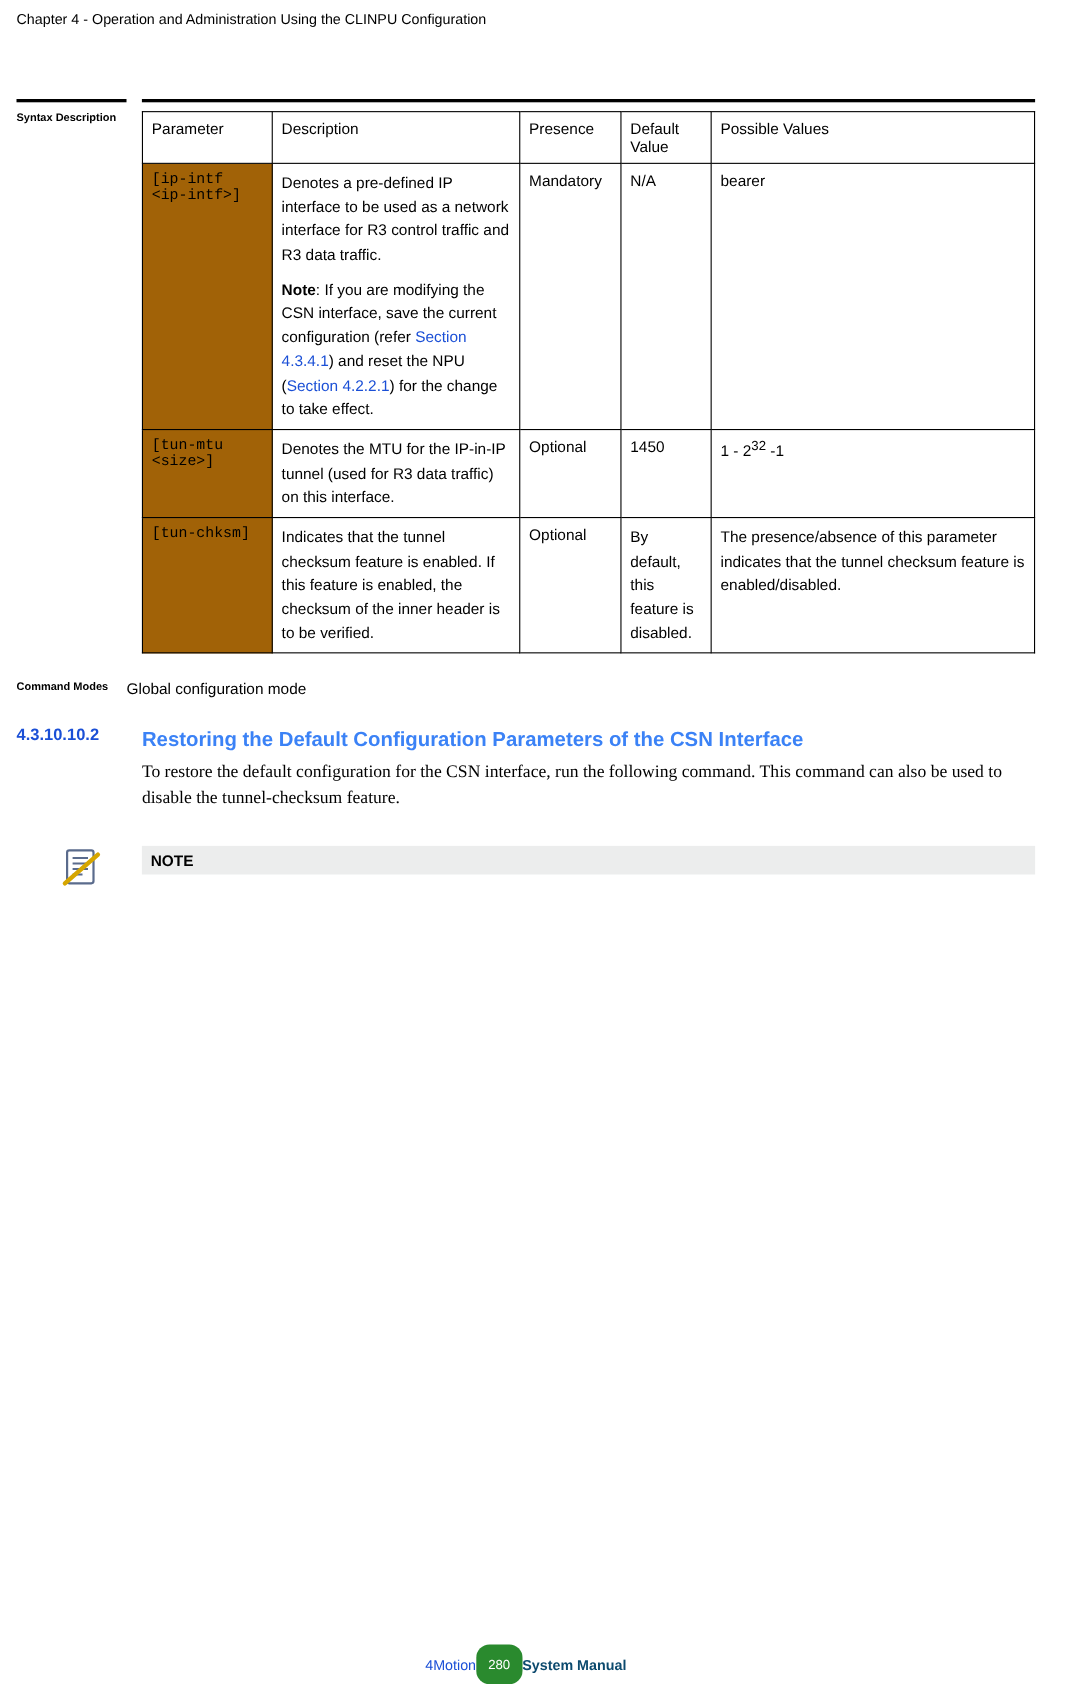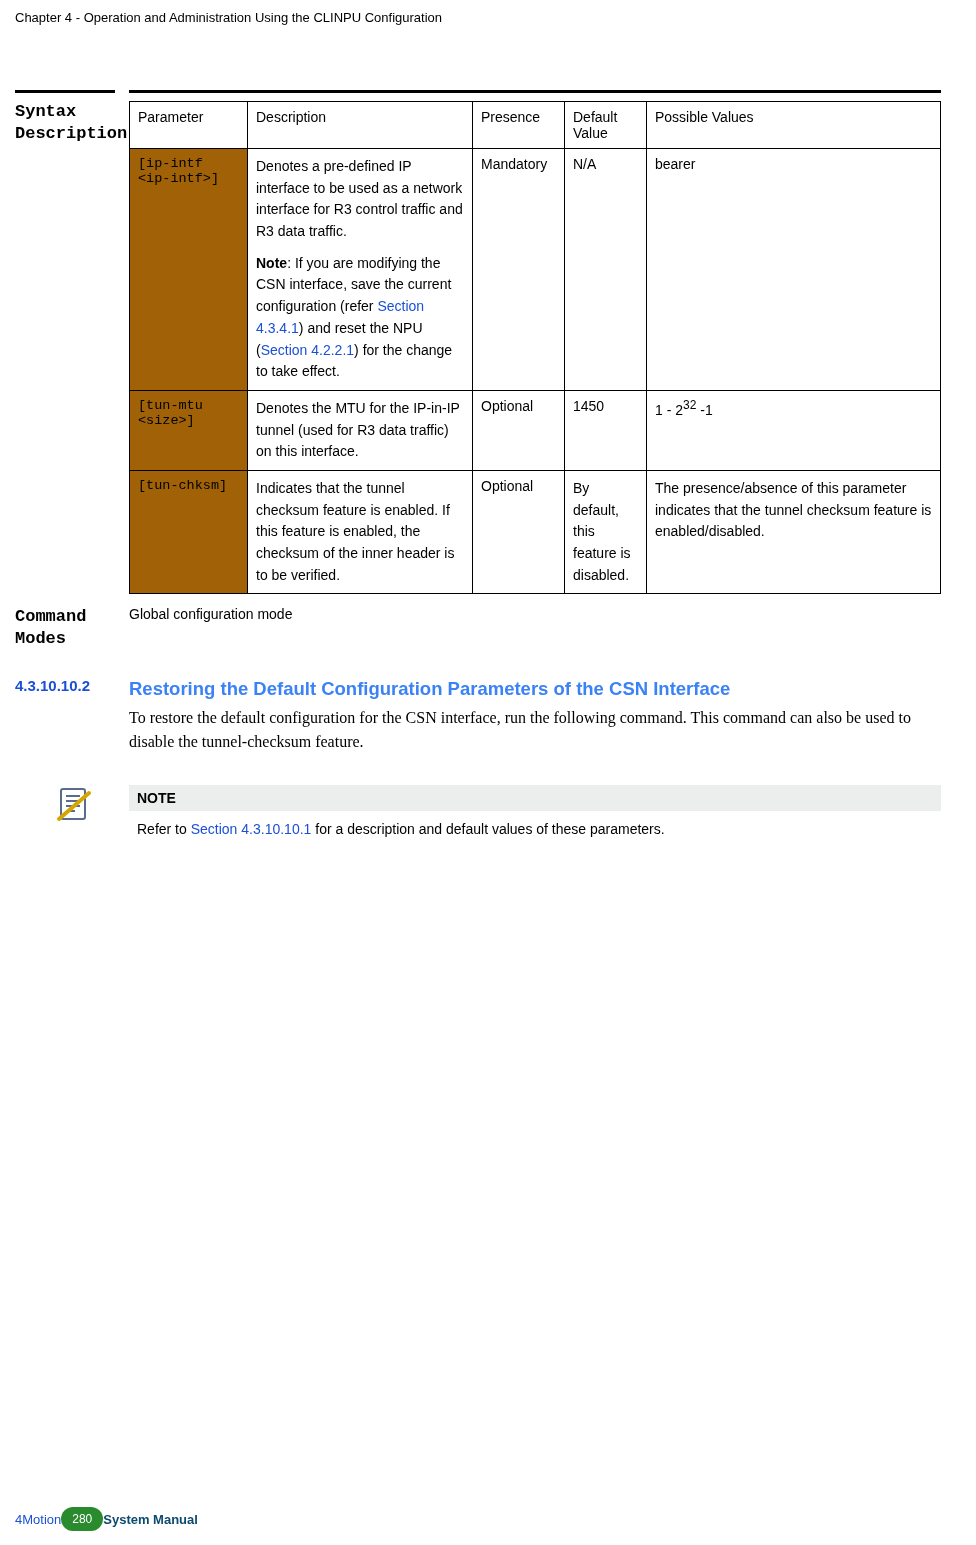--- a/index.html
+++ b/index.html
@@ -20,23 +20,22 @@
     padding: 0 0 65px 0;
   }
   .content-wrap {
     display: flex;
     gap: 14px;
   }
   .left-col { width: 100px; flex: 0 0 100px; }
   .right-col { flex: 1; min-width: 0; }
   .side-label {
     font-weight: bold;
-    font-size: 17px;
+    font-size: 10px;
     line-height: 1.3;
-    font-family: Liberation Mono, monospace;
   }
   .rule-top {
     border-top: 3px solid #000;
     margin-bottom: 8px;
   }
   table.param {
     width: 100%;
     border-collapse: collapse;
     font-size: 14px;
   }
@@ -47,21 +46,21 @@
     text-align: left;
   }
   table.param th { font-weight: normal; background: #fff; }
   td.shaded { background: #a16207; }
   .mono { font-family: "Courier New", monospace; font-size: 13.5px; }
   .desc-para { line-height: 1.55; }
   .desc-para2 { line-height: 1.55; margin-top: 10px; }
   a.link { color: #1a4fd6; text-decoration: none; }
   .sup { font-size: 12px; vertical-align: super; }
 
-  .modes-block { display: flex; gap: 14px; margin-top: 12px; }
+  .modes-block { display: flex; margin-top: 24px; }
 
   .section-row { display: flex; gap: 14px; margin-top: 26px; }
   .sec-num { width: 100px; flex: 0 0 100px; color: #1a4fd6; font-weight: bold; font-size: 15px; }
   .sec-title { color: #3b82f6; font-weight: bold; font-size: 18.5px; line-height: 1.25; }
   .body-text {
     font-family: Georgia, "Times New Roman", serif;
     font-size: 16px;
     line-height: 1.55;
     margin-top: 6px;
   }
@@ -79,29 +78,29 @@
   }
   .note-text { padding: 8px 8px 0 8px; font-size: 14px; line-height: 1.5; }
 
   .footer {
     position: absolute;
     bottom: 14px;
     left: 15px;
     right: 35px;
     display: flex;
     align-items: center;
-    justify-content: flex-start;
+    justify-content: center;
     font-size: 13px;
   }
   .footer .brand { color: #1a4fd6; }
   .footer .sys { color: #0c4a6e; font-weight: bold; }
   .page-pill {
     background: #2a8a2e;
     color: #fff;
-    width: 42px; height: 24px;
+    width: 42px; height: 36px;
     border-radius: 12px;
     display: flex; align-items: center; justify-content: center;
     font-size: 12px;
   }
   svg.note-svg { width: 40px; height: 40px; }
 </style>
 </head>
 <body>
 
 <div class="header-row">
@@ -180,23 +179,20 @@
       <line x1="11" y1="11" x2="25" y2="11" stroke="#5a6b8c" stroke-width="2"></line>
       <line x1="11" y1="16" x2="25" y2="16" stroke="#5a6b8c" stroke-width="2"></line>
       <line x1="11" y1="21" x2="25" y2="21" stroke="#5a6b8c" stroke-width="2"></line>
       <line x1="11" y1="26" x2="20" y2="26" stroke="#5a6b8c" stroke-width="2"></line>
       <path d="M4 34 L34 8" stroke="#d6a600" stroke-width="4" stroke-linecap="round"></path>
       <path d="M32 6 L36 10 L34 8 Z" fill="#d6a600"></path>
     </svg>
   </div>
   <div class="note-body">
     <div class="note-head">NOTE</div>
-    <div class="note-text">
-      <span>Refer to </span><a href="#" class="link">Section 4.3.10.10.1</a><span> for a description and default values of these parameters.</span>
-    </div>
   </div>
 </div>
 
 <div class="footer">
   <span class="brand">4Motion</span>
   <span class="page-pill">280</span>
   <span class="sys">System Manual</span>
 </div>
 
 </body></html>

